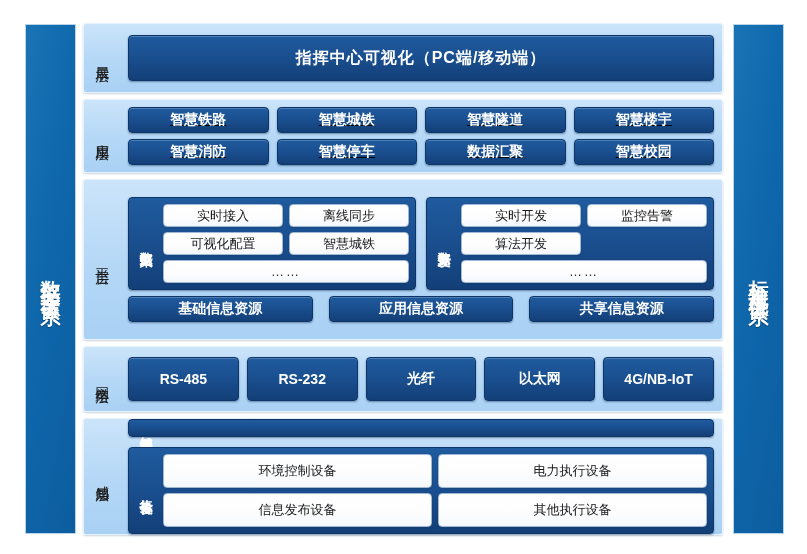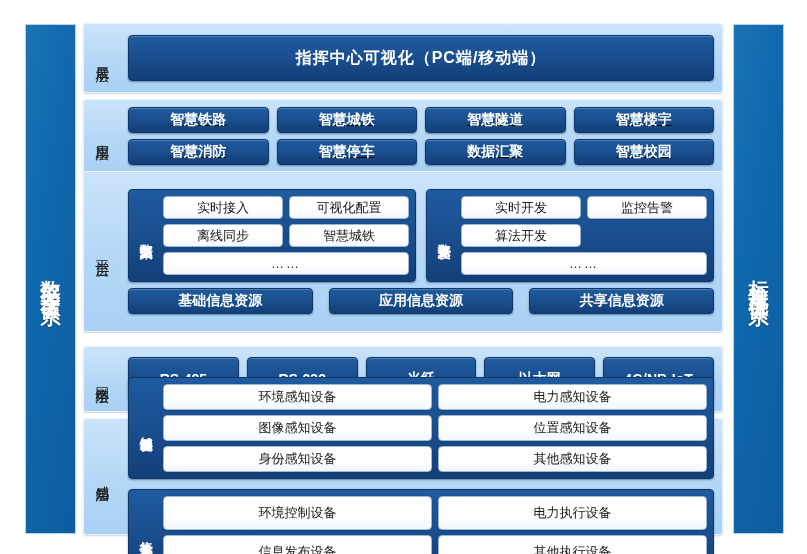--- a/index.html
+++ b/index.html
@@ -81,21 +81,21 @@
 
   
   #application-layer{top:99px;height:74px;}
   .app-grid{
     display:grid;grid-template-columns:repeat(4,1fr);
     gap:6px 8px;padding:0 8px;text-decoration:underline;
   }
   .app-grid .navy{height:26px;font-size:14px;}
 
   
-  #platform-layer{top:171px;height:161px;}
+  #platform-layer{top:179px;height:161px;}
   .plat-body{padding:6px 8px;display:flex;flex-direction:column;gap:6px;}
   .plat-groups{display:flex;gap:10px;}
   .plat-group{
     flex:1;display:flex;align-items:stretch;gap:6px;
     background:linear-gradient(180deg,#1f5b9e 0%,#1a4f8f 48%,#133f78 100%);
     border:1px solid #0e3568;border-radius:4px;
     box-shadow:0 1px 2px rgba(10,35,70,.45);
     padding:6px;box-sizing:border-box;
   }
   .plat-group-title{
@@ -186,22 +186,22 @@
     <div class="layer-body plat-body">
 
       <div class="plat-groups">
 
         <div class="plat-group">
           <div class="plat-group-title">
             <span>数据汇聚</span>
           </div>
           <div class="plat-group-cells">
             <div class="white">实时接入</div>
+            <div class="white">离线同步</div>
             <div class="white">可视化配置</div>
-            <div class="white">离线同步</div>
             <div class="white">智慧城铁</div>
             <div class="white wide ellipsis">……</div>
           </div>
         </div>
 
         <div class="plat-group">
           <div class="plat-group-title">
             <span>数据开发</span>
           </div>
           <div class="plat-group-cells">
@@ -241,28 +241,20 @@
   <div class="layer" id="perception-layer">
     <div class="layer-label">
       <span>感知层</span>
     </div>
     <div class="layer-body perc-body">
 
       <div class="perc-group">
         <div class="perc-group-title">
           <span>感知设备</span>
         </div>
-        <div class="perc-cells rows3">
-          <div class="white">环境感知设备</div>
-          <div class="white">电力感知设备</div>
-          <div class="white">图像感知设备</div>
-          <div class="white">位置感知设备</div>
-          <div class="white">身份感知设备</div>
-          <div class="white">其他感知设备</div>
-        </div>
       </div>
 
       <div class="perc-group">
         <div class="perc-group-title">
           <span>执行设备</span>
         </div>
         <div class="perc-cells rows2">
           <div class="white">环境控制设备</div>
           <div class="white">电力执行设备</div>
           <div class="white">信息发布设备</div>

